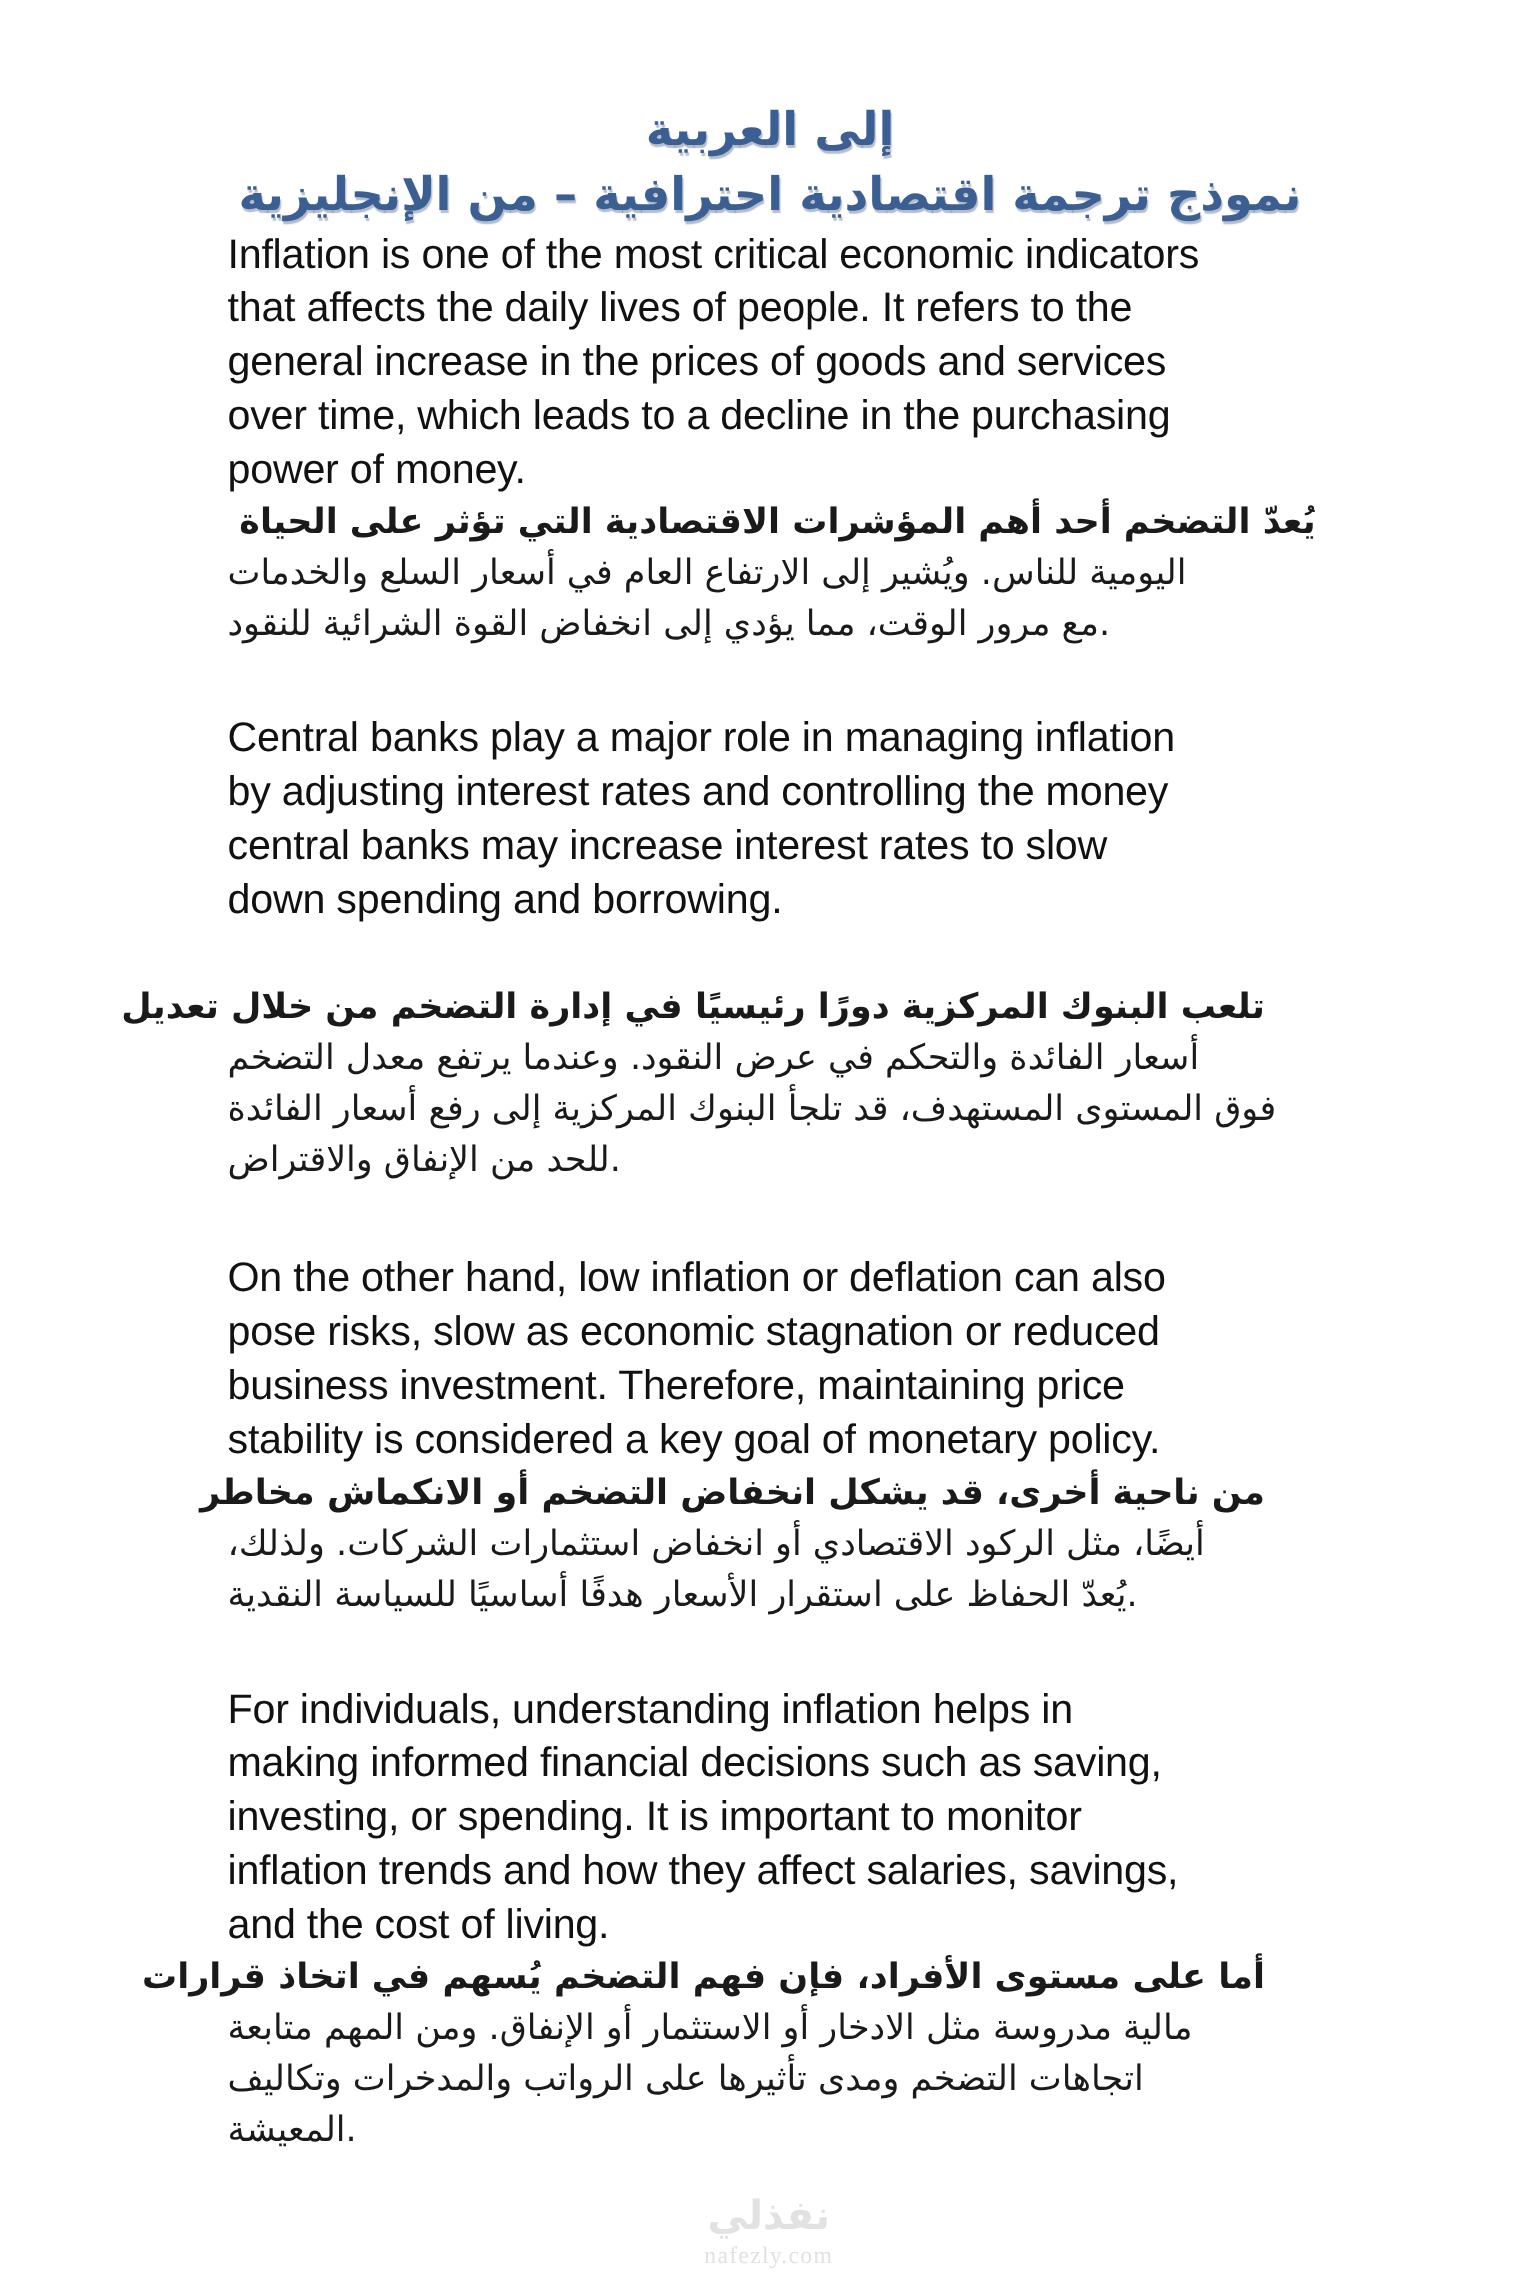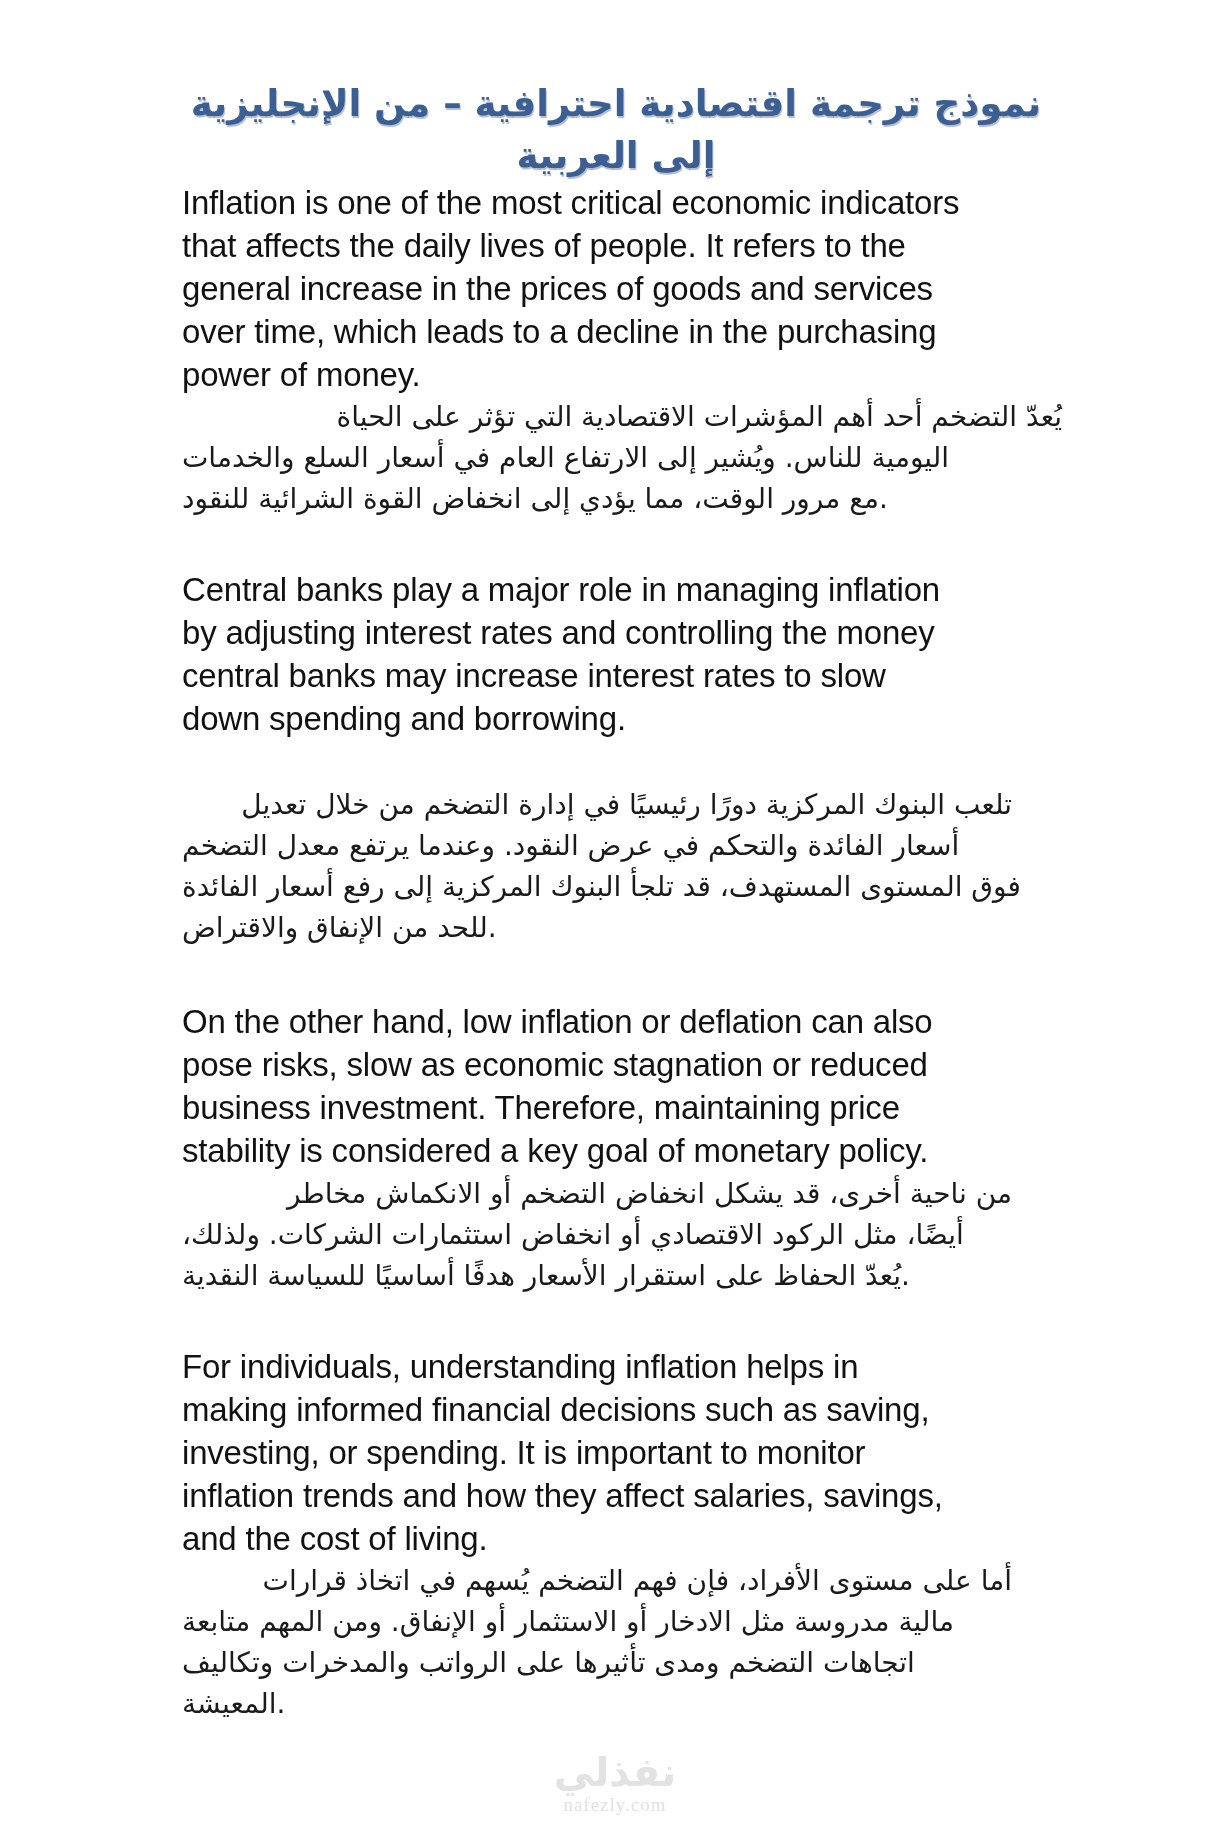--- a/index.html
+++ b/index.html
@@ -7,32 +7,32 @@
          font-family:"Liberation Sans", sans-serif; color:#111; }
   .title { position:absolute; left:150px; width:932px; top:78px; text-align:center;
            direction:rtl; color:#3b5f93; font-family:"DejaVu Sans", sans-serif;
            font-weight:bold; font-size:37px; line-height:52px;
            text-shadow:1px 2px 1px rgba(40,60,100,0.35); }
   .en { position:absolute; left:182px; width:900px; font-size:33px; line-height:43px;
         color:#111; letter-spacing:-0.2px; }
   .ar { position:absolute; left:182px; width:880px; font-family:"DejaVu Sans", sans-serif;
         font-size:28px; line-height:41px; color:#1a1a1a; direction:ltr; text-align:left; }
   .ar span.line { display:block; white-space:nowrap; unicode-bidi:plaintext; }
-  .ar span.line.rtl { direction:rtl; text-align:right; }
+  .ar span.line.rtl { direction:rtl; text-align:center;font-weight:bold; }
   .en span.line { display:block; white-space:nowrap; }
   .wm { position:absolute; left:540px; top:1750px; width:150px; text-align:center; color:#e2e2e2; }
-  .wm-ar { font-family:"DejaVu Sans", sans-serif; font-weight:bold; font-size:40px; line-height:44px; direction:rtl; }
+  .wm-ar { font-family:"DejaVu Sans", sans-serif; font-weight:bold; font-size:32px; line-height:44px; direction:rtl; }
   .wm-en { font-family:Liberation Serif, serif; font-size:19px; line-height:22px; letter-spacing:1px; }
 </style>
 </head>
 <body>
 
 <div class="title">
+  <div>إلى العربية</div>
   <div>نموذج ترجمة اقتصادية احترافية – من الإنجليزية</div>
-  <div>إلى العربية</div>
 </div>
 
 <div class="en" style="top:181px">
   <span class="line">Inflation is one of the most critical economic indicators</span>
   <span class="line">that affects the daily lives of people. It refers to the</span>
   <span class="line">general increase in the prices of goods and services</span>
   <span class="line">over time, which leads to a decline in the purchasing</span>
   <span class="line">power of money.</span>
 </div>
 <div class="ar" style="top:396px">

